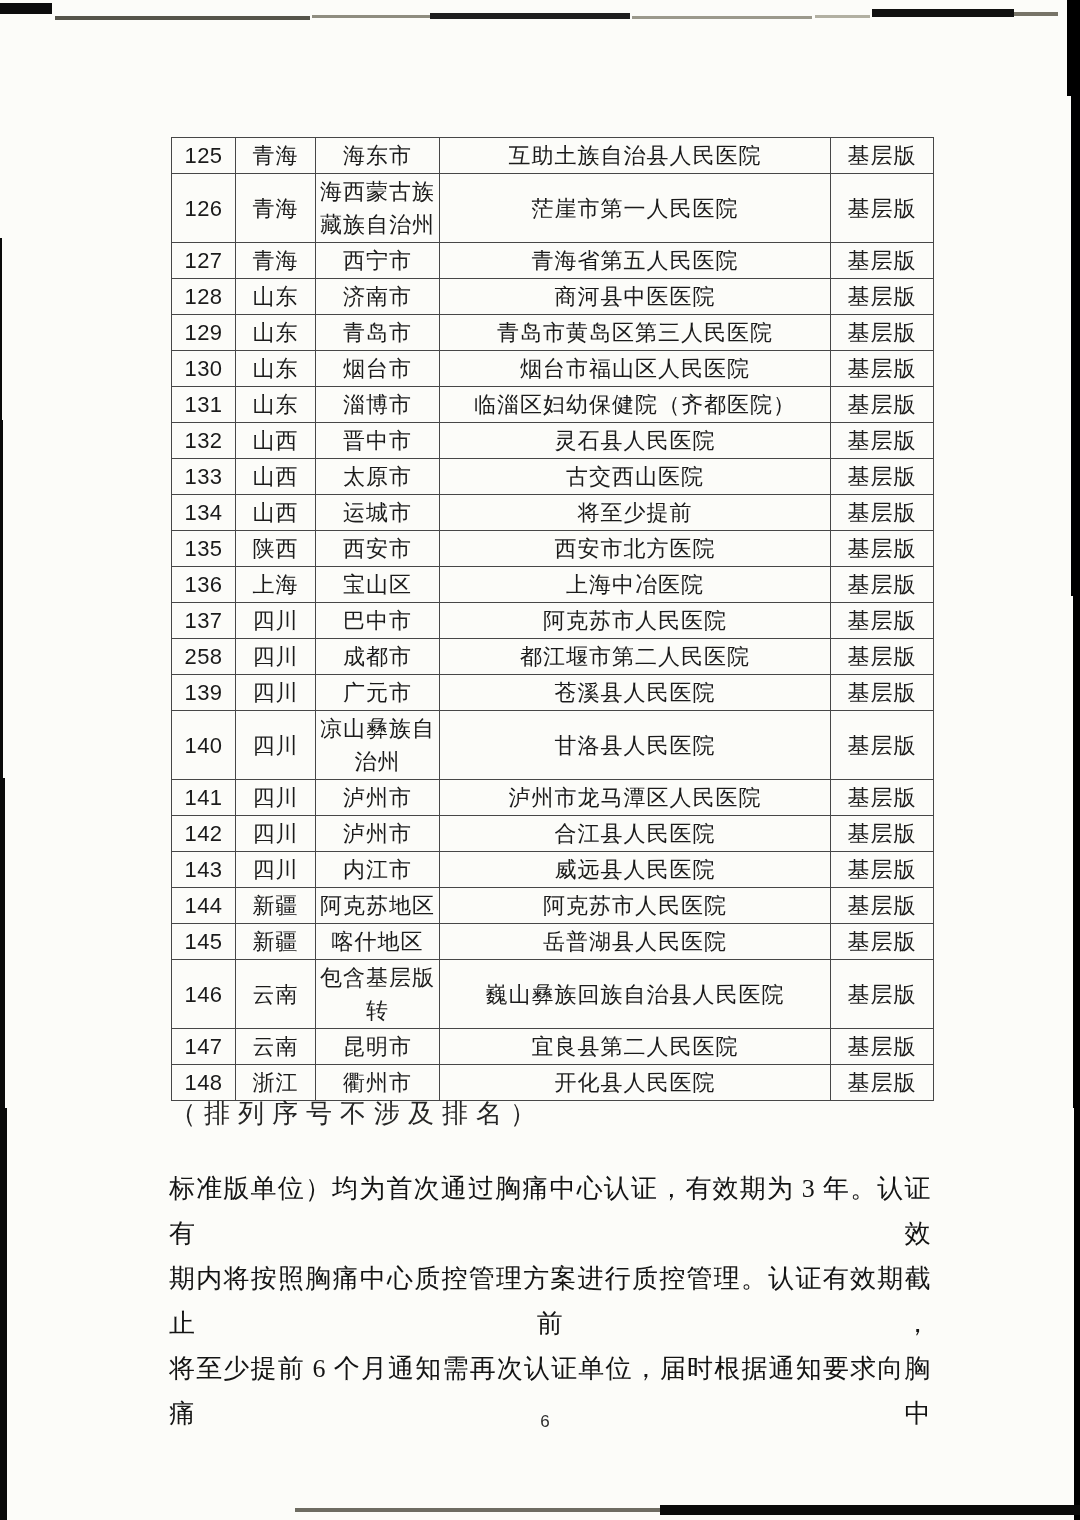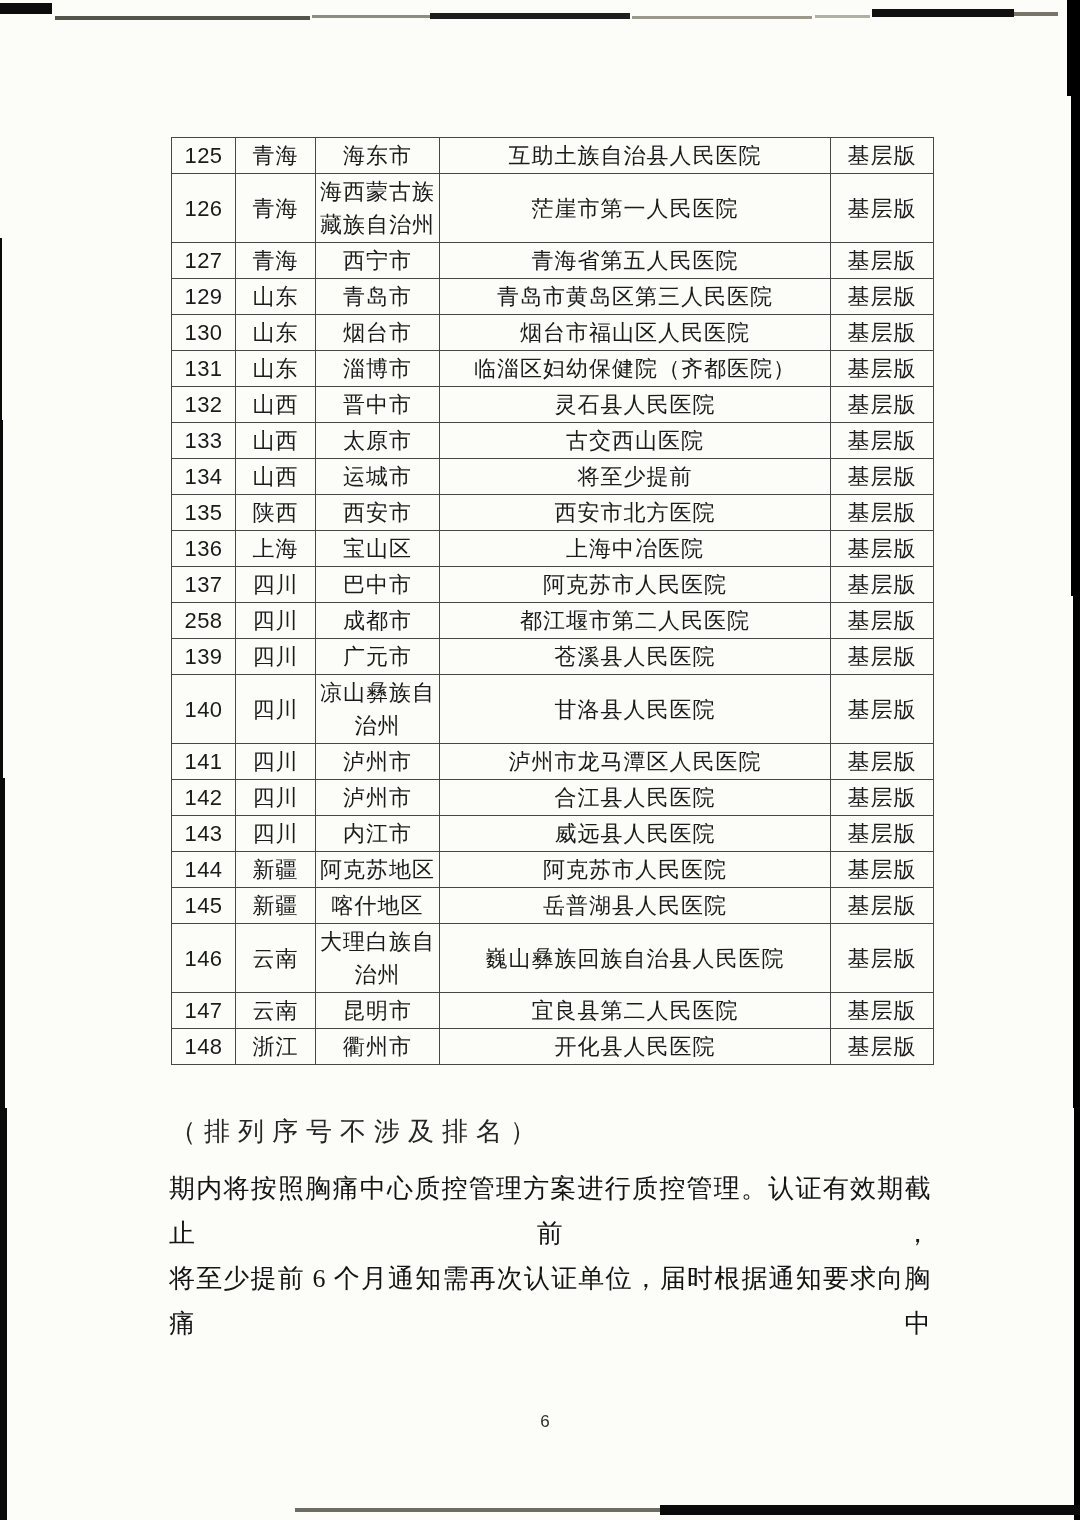--- a/index.html
+++ b/index.html
@@ -39,21 +39,20 @@
   col.c-prov{width:80px;}
   col.c-city{width:124px;}
   col.c-hosp{width:391px;}
   col.c-ver{width:103px;}
   
   .rank-note{
     position:absolute;left:170px;top:1096px;
     font-size:26px;letter-spacing:8px;
     color:#262626;
     white-space:nowrap;
-    margin-top:18px;
   }
   .paragraph{
     position:absolute;left:169px;top:1166px;width:762px;
     font-size:26px;line-height:45px;color:#141414;
     letter-spacing:0.5px;
   }
   .paragraph .pline{
     text-align:justify;
     text-align-last:justify;
   }
@@ -117,20 +116,27 @@
     </tr>
 
     <tr>
       <td class="no">127</td>
       <td>青海</td>
       <td>西宁市</td>
       <td>青海省第五人民医院</td>
       <td>基层版</td>
     </tr>
 
+    <tr>
+      <td class="no">128</td>
+      <td>山东</td>
+      <td>济南市</td>
+      <td>商河县中医医院</td>
+      <td>基层版</td>
+    </tr>
 
     <tr>
       <td class="no">129</td>
       <td>山东</td>
       <td>青岛市</td>
       <td>青岛市黄岛区第三人民医院</td>
       <td>基层版</td>
     </tr>
 
     <tr>
@@ -257,21 +263,21 @@
       <td class="no">145</td>
       <td>新疆</td>
       <td>喀什地区</td>
       <td>岳普湖县人民医院</td>
       <td>基层版</td>
     </tr>
 
     <tr>
       <td class="no">146</td>
       <td>云南</td>
-      <td>大理白族自治州</td>
+      <td>包含基层版转</td>
       <td>巍山彝族回族自治县人民医院</td>
       <td>基层版</td>
     </tr>
 
     <tr>
       <td class="no">147</td>
       <td>云南</td>
       <td>昆明市</td>
       <td>宜良县第二人民医院</td>
       <td>基层版</td>
@@ -283,20 +289,21 @@
       <td>衢州市</td>
       <td>开化县人民医院</td>
       <td>基层版</td>
     </tr>
   </tbody>
   </table>
 
   <div class="rank-note">（排列序号不涉及排名）</div>
 
   <div class="paragraph">
+    <div class="pline">标准版单位）均为首次通过胸痛中心认证，有效期为 3 年。认证有效</div>
     <div class="pline">期内将按照胸痛中心质控管理方案进行质控管理。认证有效期截止前，</div>
     <div class="pline">将至少提前 6 个月通知需再次认证单位，届时根据通知要求向胸痛中</div>
 
   </div>
 
   <div class="page-number">6</div>
 
 </div>
 
 </body></html>

